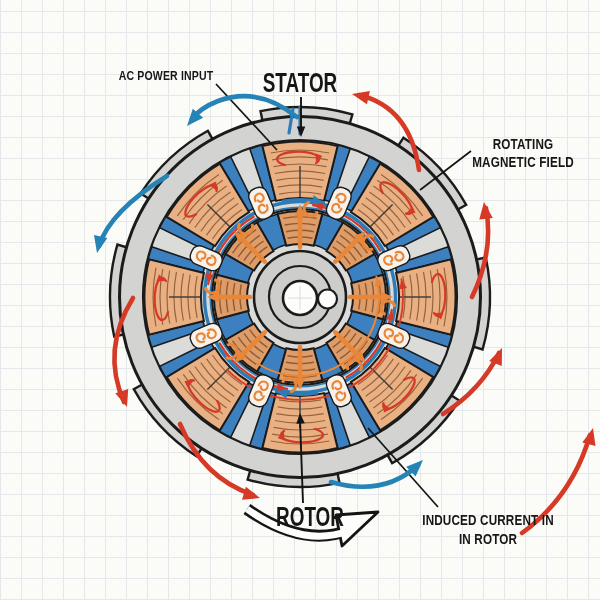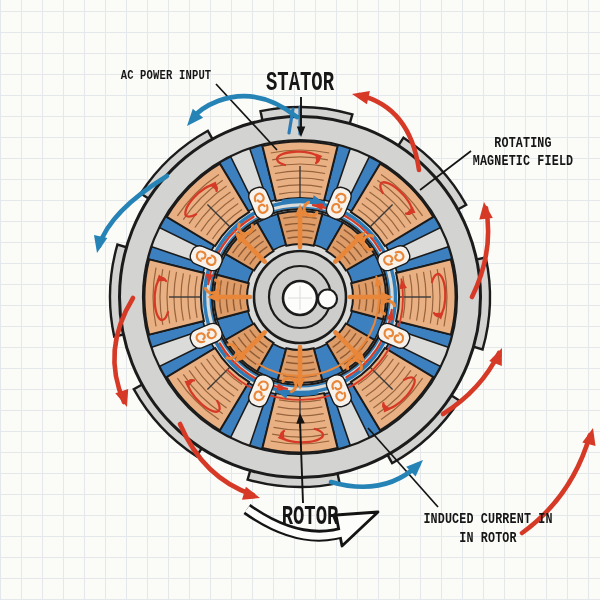--- a/index.html
+++ b/index.html
@@ -3,21 +3,20 @@
 <meta charset="utf-8">
 <style>
   html,body{margin:0;padding:0;}
   body{width:600px;height:600px;overflow:hidden;font-family:"Liberation Sans",sans-serif;}
   .stage{
     position:relative;width:600px;height:600px;
     background:
       repeating-linear-gradient(0deg,#e5e8ea 0 1px,transparent 1px 21px),
       repeating-linear-gradient(90deg,#e5e8ea 0 1px,transparent 1px 21px),
       #fbfbf8;
-    font-family: Liberation Mono, monospace;
   }
   svg{position:absolute;left:0;top:0;}
   .label{
     position:absolute;color:#161616;font-weight:bold;white-space:nowrap;
     transform:translate(-50%,-50%) scaleX(0.78);letter-spacing:.2px;text-align:center;
   }
   .lbl-sm{font-size:13.5px;}
   .lbl-md{font-size:15px;line-height:17.5px;}
   .lbl-md2{font-size:15px;line-height:19px;}
   .lbl-lg{font-size:27px;transform:translate(-50%,-50%) scaleX(0.7);letter-spacing:0;}

